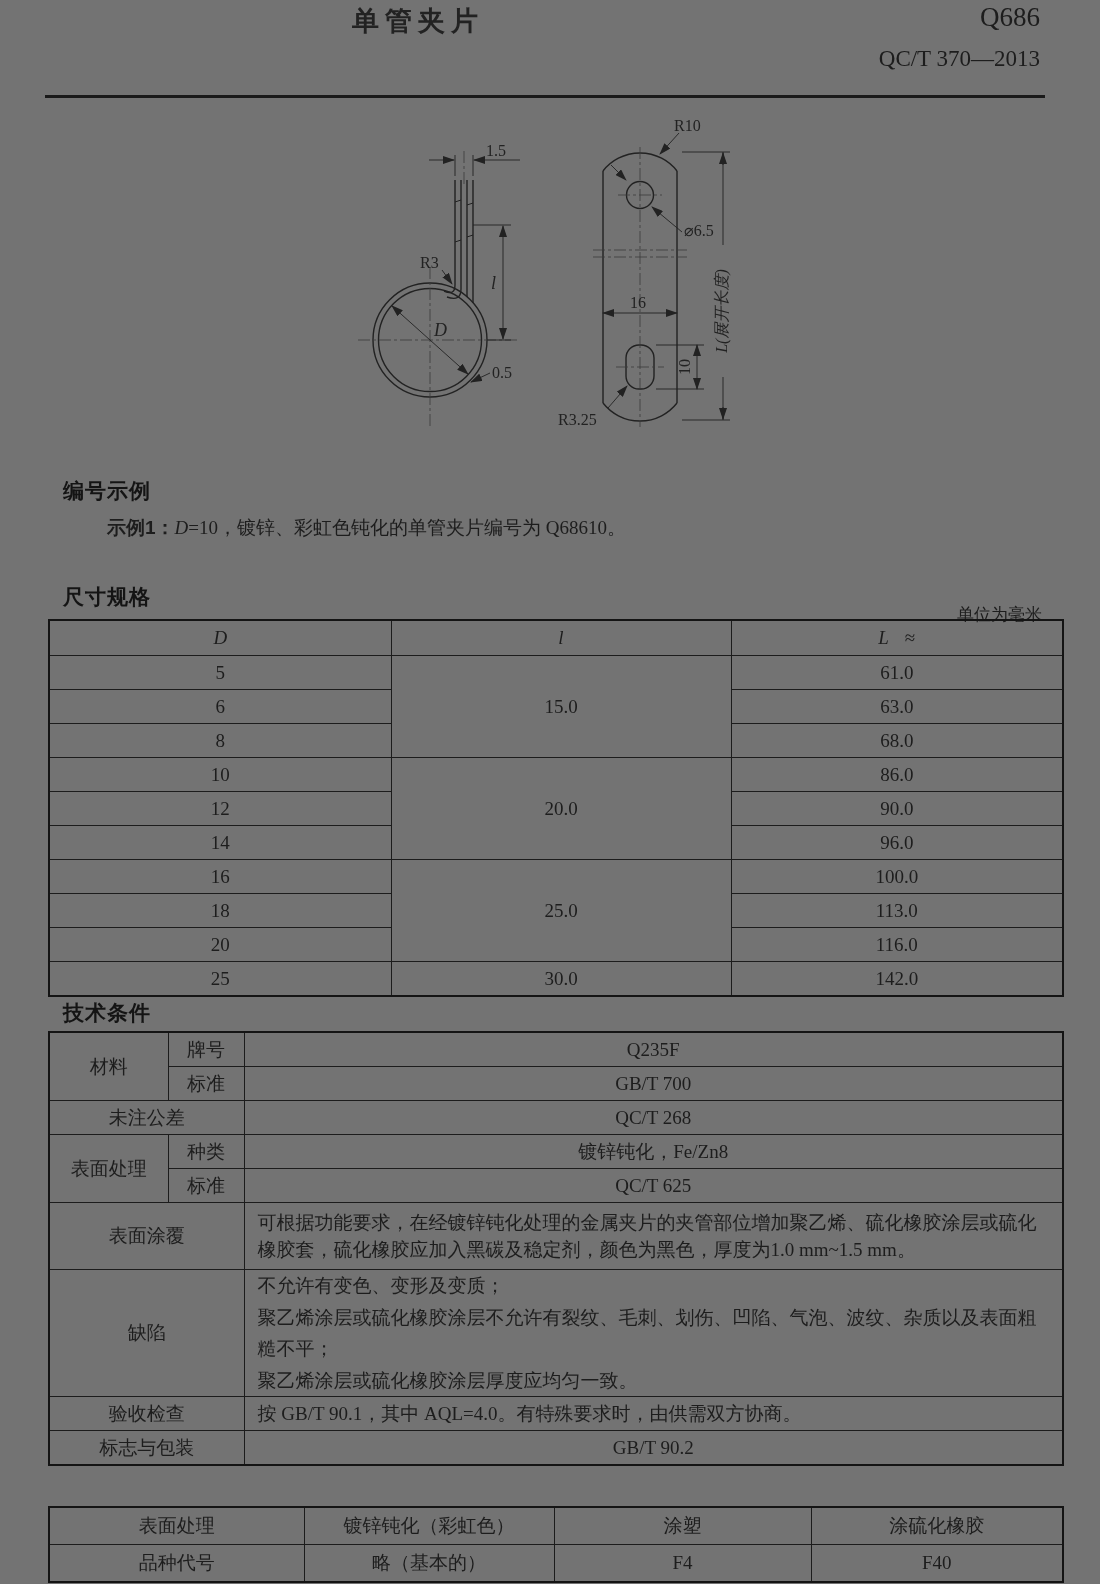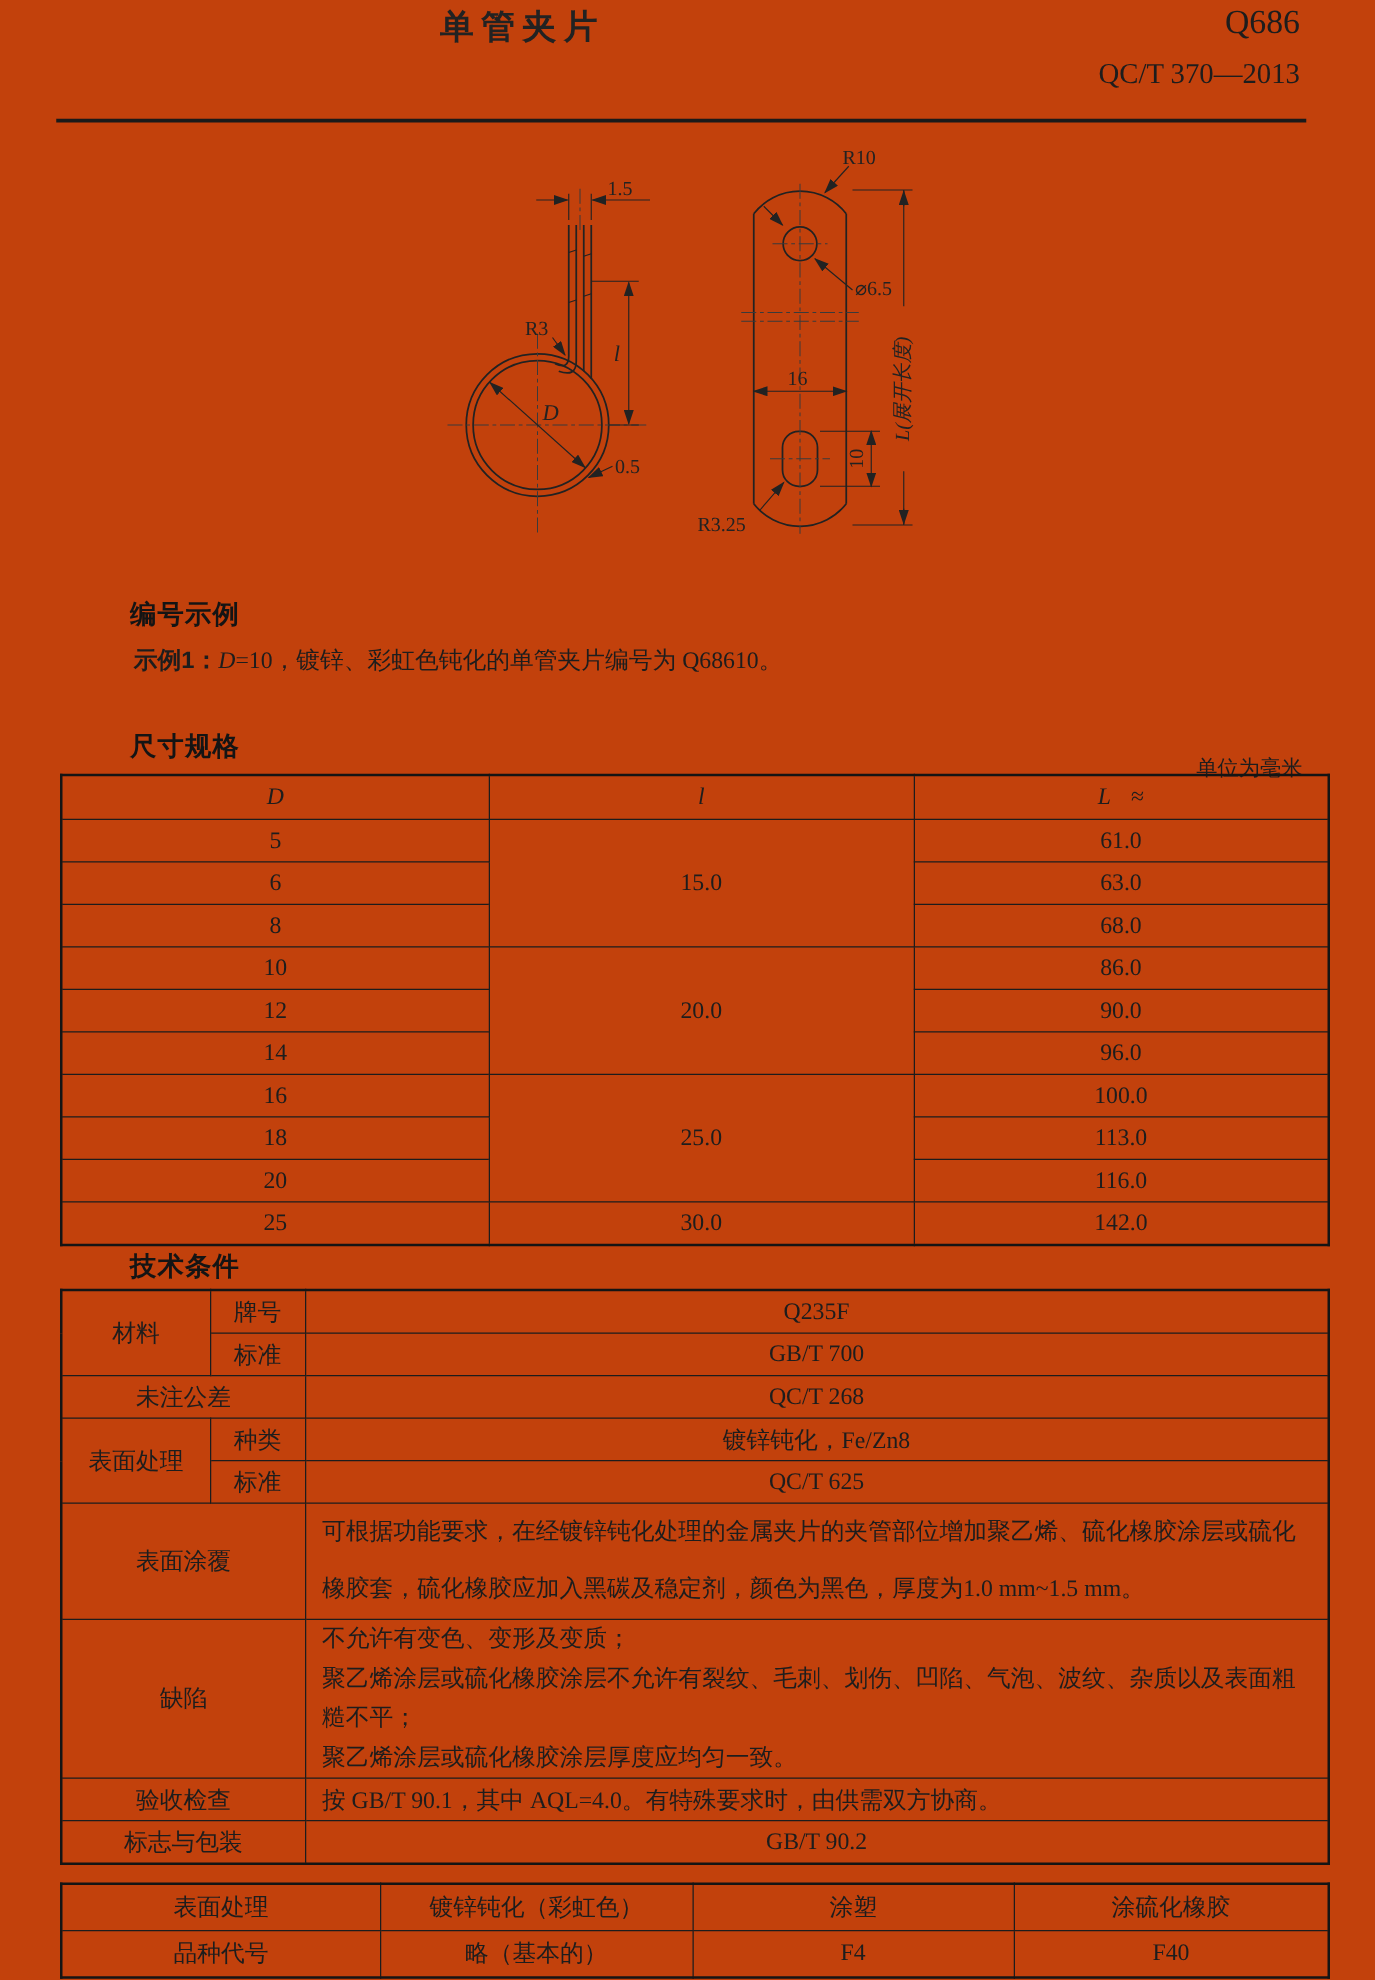--- a/index.html
+++ b/index.html
@@ -1,45 +1,45 @@
 <!DOCTYPE html>
 <html><head>
 <meta charset="utf-8">
 <style>
   html,body{margin:0;padding:0;overflow:hidden;}
   body{width:1100px;height:1584px;background:#f4f4f1;}
-  .page{position:relative;width:1100px;height:1584px;background:#c2410c;
+  .page{position:relative;width:1100px;height:1584px;background:#737373;
         font-family:"Liberation Serif","DejaVu Serif",serif;color:#1d1d1d;overflow:hidden;}
   .doc-title{position:absolute;left:352px;top:3px;font-family:"Liberation Sans","DejaVu Sans",sans-serif;
              font-weight:700;font-size:27px;letter-spacing:6px;color:#222;}
   .doc-code{position:absolute;left:880px;top:2px;width:160px;text-align:right;font-size:27px;}
   .doc-standard{position:absolute;left:780px;top:46px;width:260px;text-align:right;font-size:23px;}
   .header-rule{position:absolute;left:45px;top:95px;width:1000px;height:3px;background:#1a1a1a;}
   .drawing{position:absolute;left:330px;top:105px;}
   .note{position:absolute;left:108px;top:441px;font-size:19px;}
   .note b, .example b{font-family:"Liberation Sans","DejaVu Sans",sans-serif;font-weight:700;font-size:19px;}
   .sec-heading{position:absolute;left:63px;font-family:"Liberation Sans","DejaVu Sans",sans-serif;
-               font-weight:700;font-size:21px;color:#141414;letter-spacing:1px;margin-left:41px;}
+               font-weight:700;font-size:21px;color:#141414;letter-spacing:1px;}
   .h-numbering{top:477px;}
   .example{position:absolute;left:107px;font-size:19px;}
   .ex1{top:515px;} .ex2{top:552px;}
   .h-size{top:583px;}
   .unit-note{position:absolute;left:900px;top:590px;width:142px;text-align:right;font-size:17px;margin-top:13px;}
   .h-tech{top:999px;}
   .h-codes{top:1471px;}
   table{border-collapse:collapse;table-layout:fixed;position:absolute;}
   td{border:1.5px solid #1c1c1c;text-align:center;font-size:19px;padding:0;vertical-align:middle;}
   .size-table{left:48px;top:619px;width:1014px;border:2.5px solid #141414;}
   .size-table td{height:33px;}
   .size-table tr.head td{height:34px;}
   .approx{margin-left:16px;}
   .tech-table{left:48px;top:1031px;width:1014px;border:2.5px solid #141414;}
   .tech-table td{height:33px;}
   td.left{text-align:left;padding-left:13px;padding-right:12px;}
-  tr.tall2 td.left{line-height:46px;}
+  tr.tall2 td.left{line-height:27px;}
   tr.tall2 td{height:66px;}
   tr.tall4 td{height:126px;}
   tr.tall4 td.left{line-height:31.5px;white-space:pre-line;}
   .codes-table{left:48px;top:1506px;width:1014px;border:2.5px solid #141414;}
   .codes-table td{height:36px;}
   i{font-style:italic;}
 </style>
 </head>
 <body>
 

